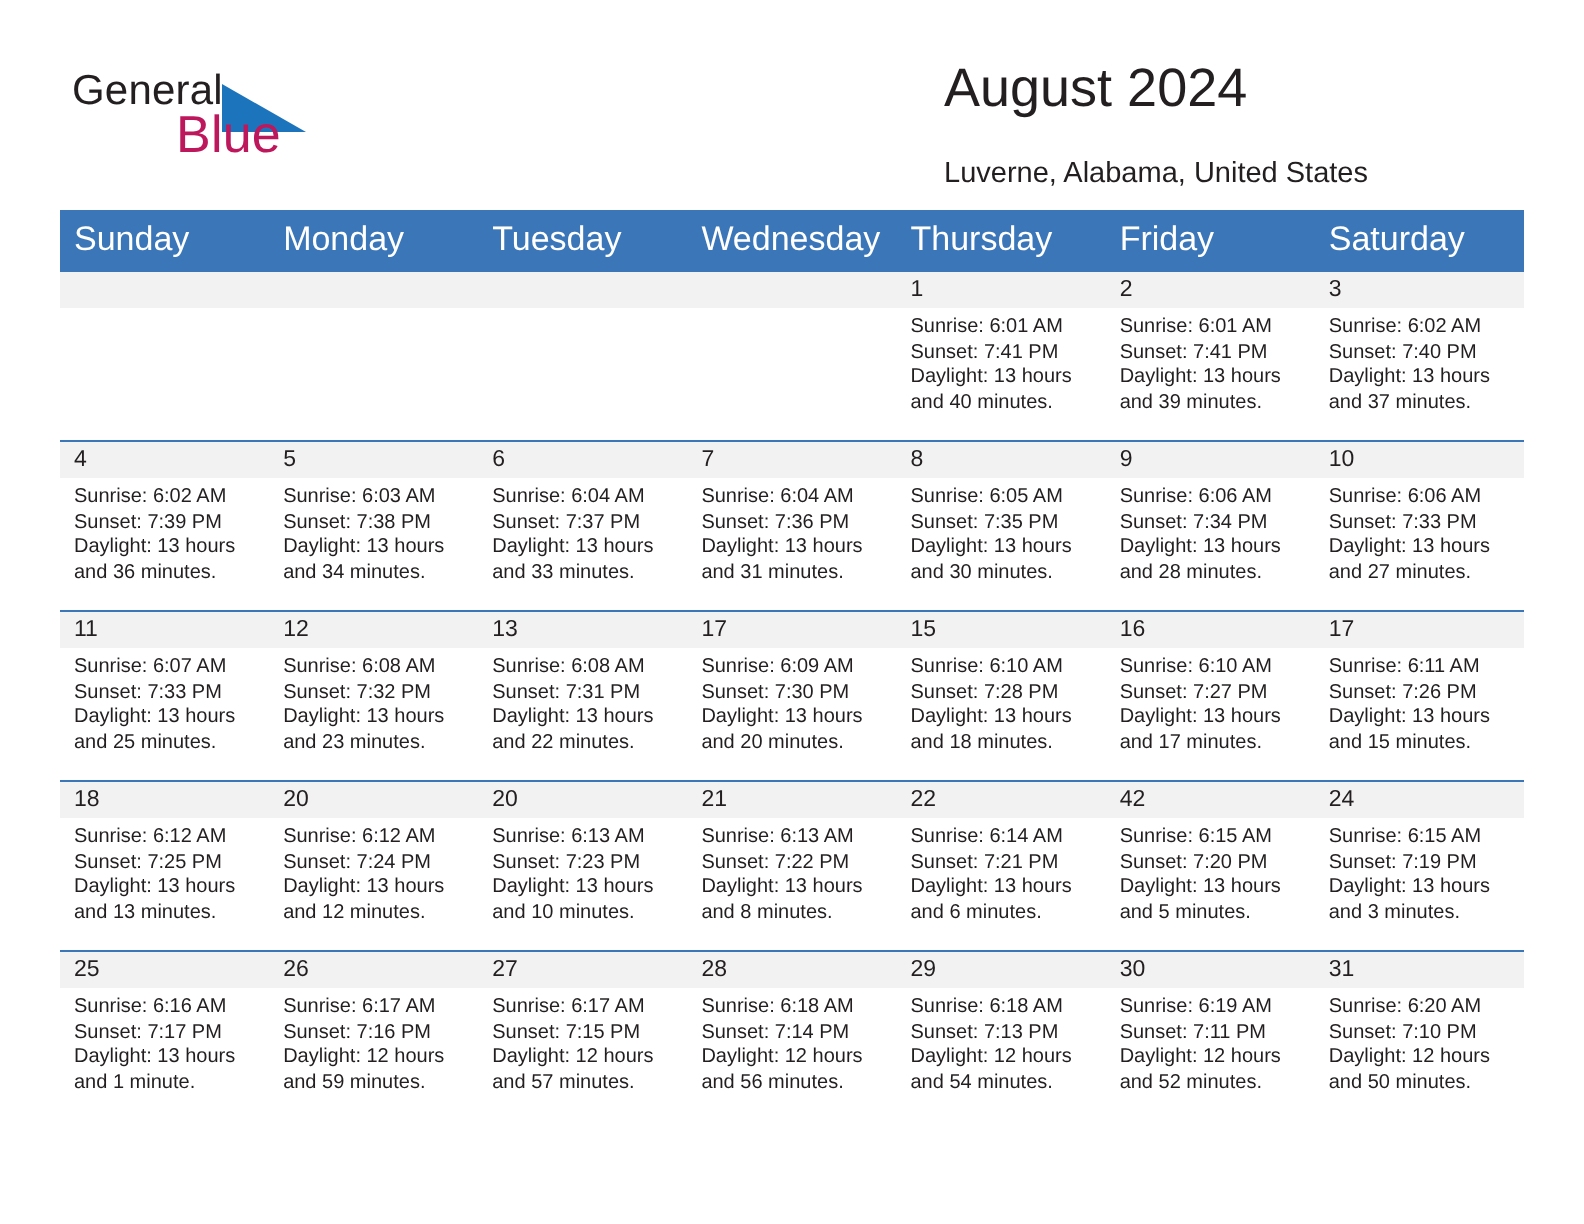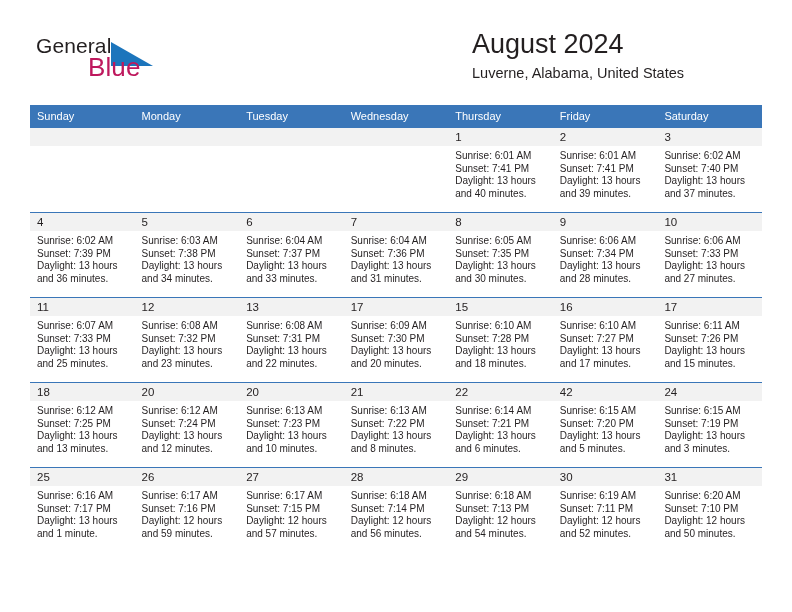--- a/index.html
+++ b/index.html
@@ -65,40 +65,40 @@
     right: 38px;
     top: 28px;
   }
   .cal-title {
     font-size: 27px;
     color: #231f20;
     line-height: 32px;
     white-space: nowrap;
   }
   .cal-subtitle {
-    margin-top: 4px;
+    margin-top: 18px;
     font-size: 14.5px;
     color: #231f20;
     line-height: 18px;
     white-space: nowrap;
   }
 
   
   .calendar {
     position: absolute;
     left: 30px;
     top: 105px;
     width: 732px;
     border-collapse: collapse;
     table-layout: fixed;
   }
   .calendar th {
     background: #3a76b8;
     color: #ffffff;
-    font-size: 11px;
+    font-size: 17px;
     font-weight: normal;
     text-align: left;
     padding: 5px 0 5px 7px;
     height: 11px;
     border: none;
   }
   .calendar td {
     vertical-align: top;
     padding: 0;
     border: none;

